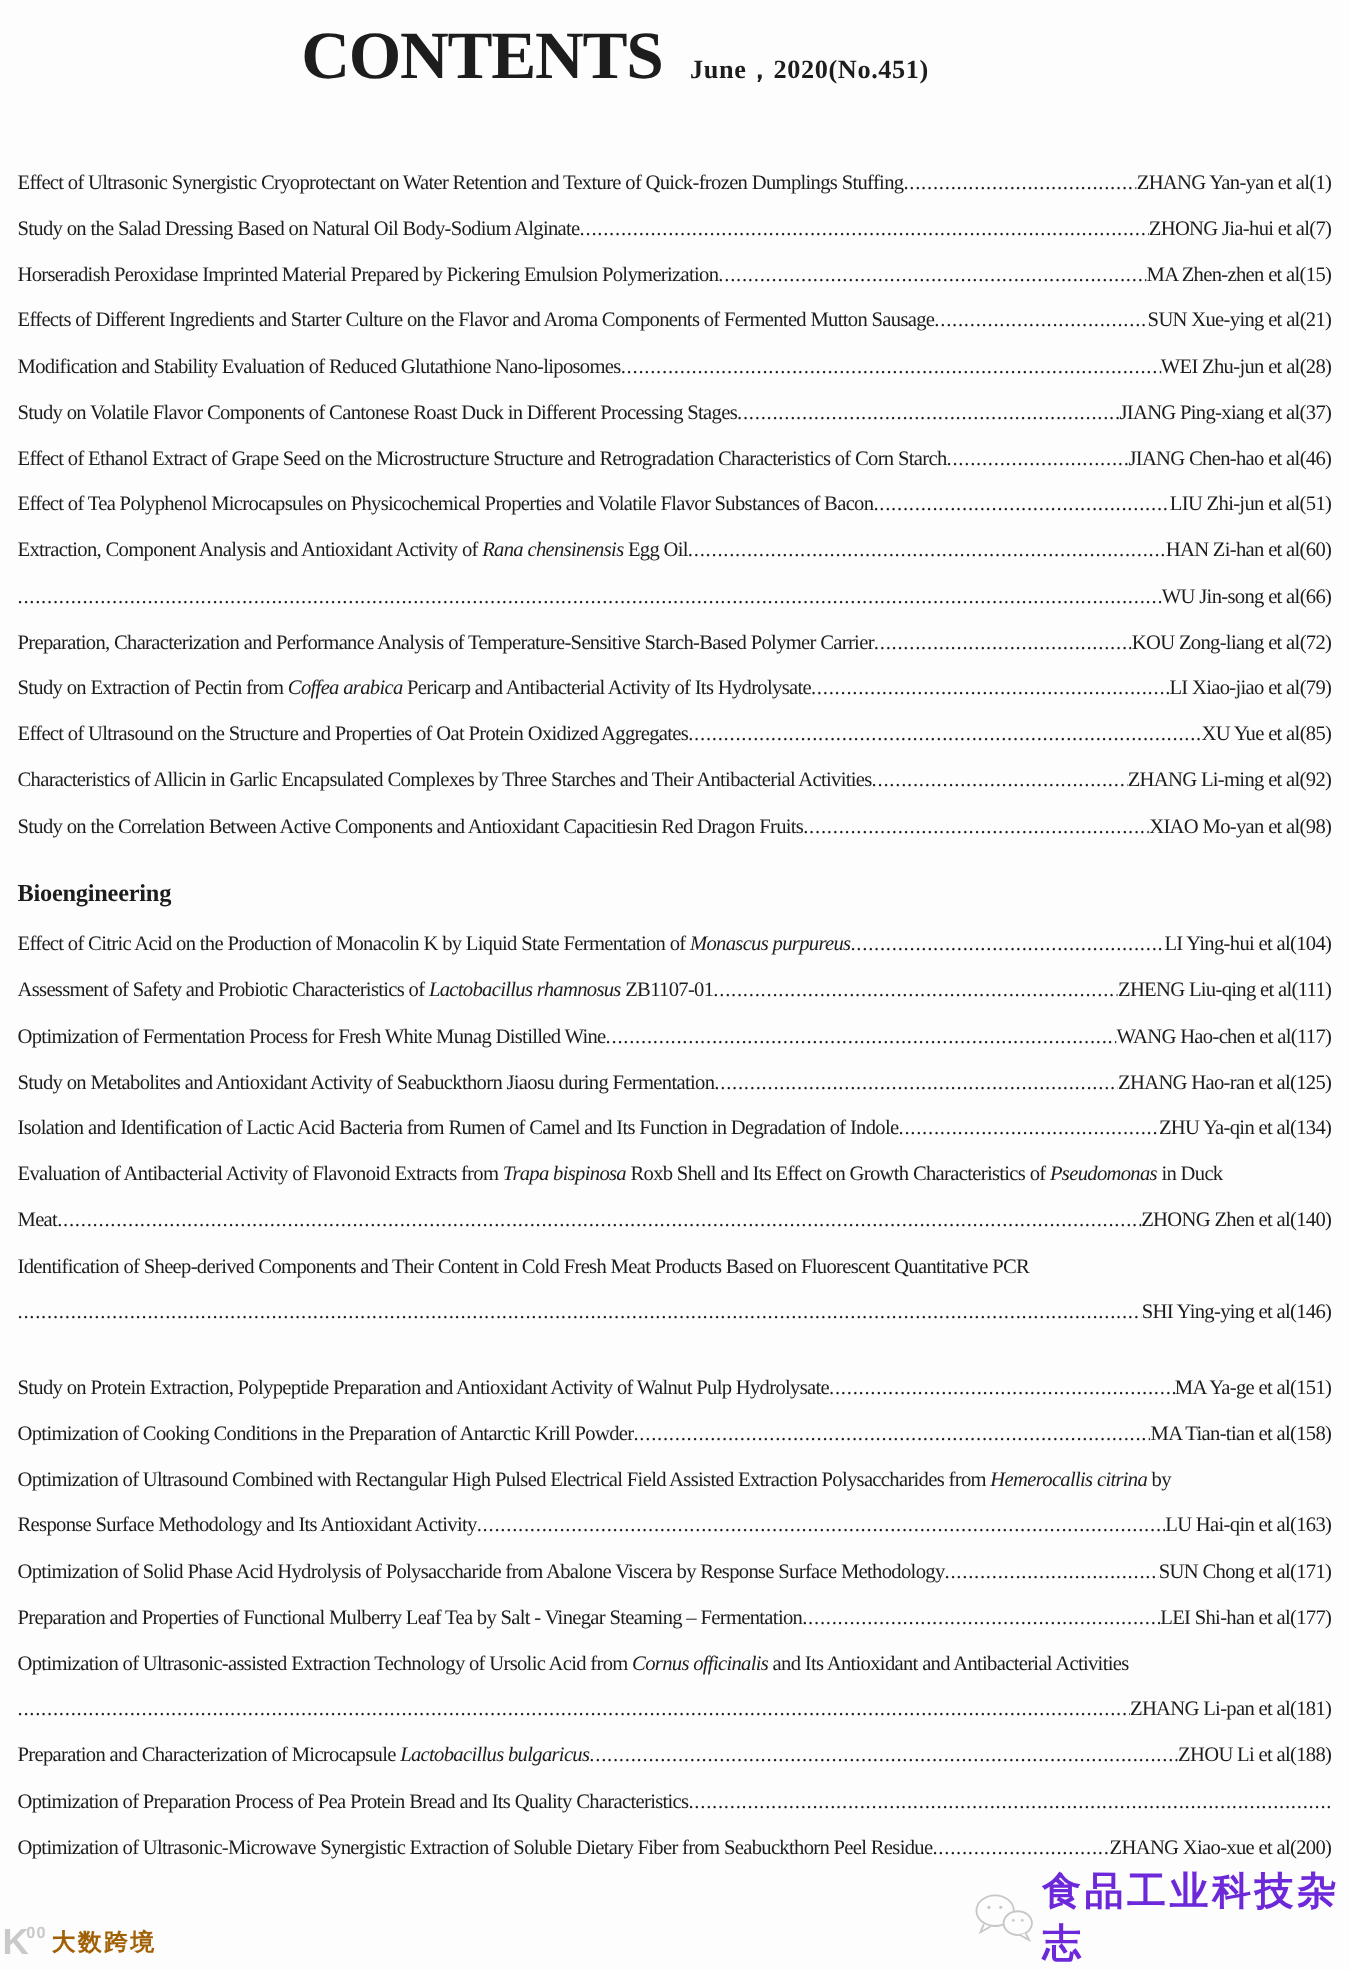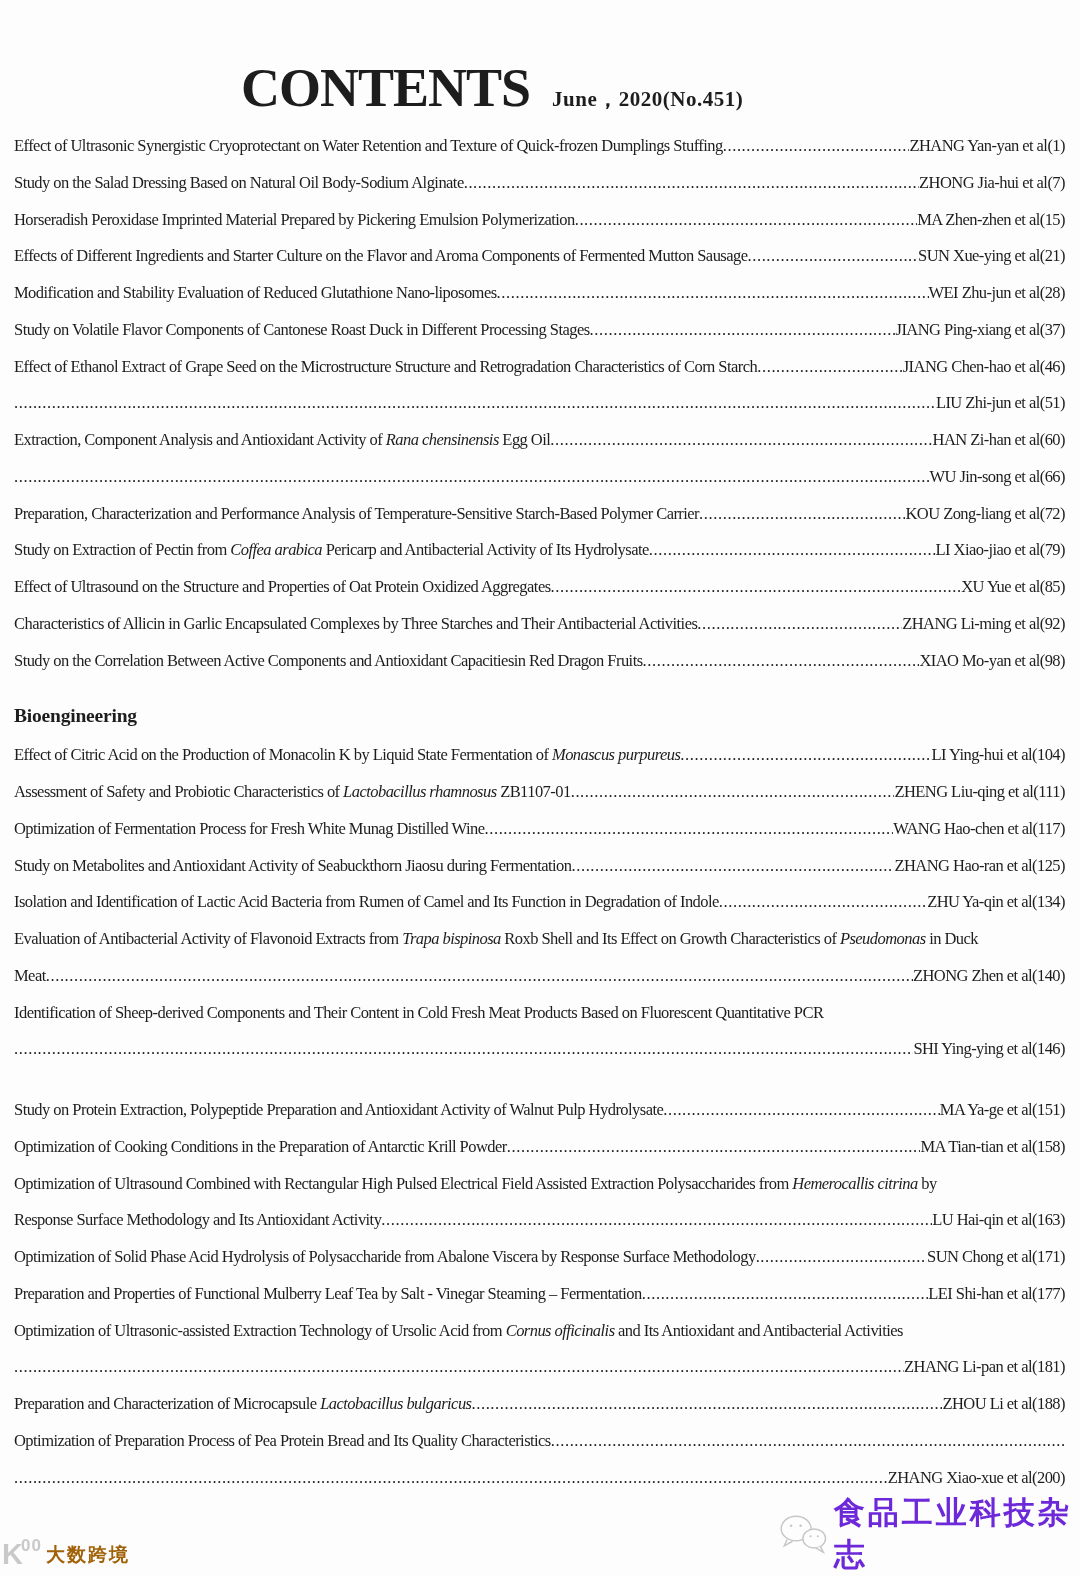--- a/index.html
+++ b/index.html
@@ -12,21 +12,21 @@
     box-sizing:border-box;
     padding:12px 15px 0 14px;
     font-family:"Liberation Serif", serif;
     color:#1d1d1d;
   }
   .masthead {
     display:flex; align-items:baseline; gap:22px;
     margin-left:227px; margin-top:2px; height:62px;
   }
   .masthead .big-title {
-    font-size:54px; font-weight:bold; line-height:60px; letter-spacing:-1px;margin-top:44px;
+    font-size:54px; font-weight:bold; line-height:60px; letter-spacing:-1px;
   }
   .masthead .issue { font-size:21px; font-weight:bold; letter-spacing:0.5px; }
 
   .section { }
   .section .sec-title {
     font-weight:bold; font-size:19.5px; letter-spacing:-0.2px;
     margin:0; line-height:26px;
   }
   .sec-research { margin-top:52px; }
   .sec-gap { margin-top:24px; }
@@ -57,21 +57,21 @@
     color:#6d28d9; text-shadow:0 0 1px #ffffff;
     font-family:"Liberation Sans", sans-serif;
   }
   .wm-corner {
     position:absolute; left:2px; top:1540px;
     color:#c9c9c9; pointer-events:none;
     font-family:"Liberation Sans", sans-serif;
     display:flex; align-items:flex-start;
   }
   .wm-corner .wm-logo { font-size:29px; font-weight:bold; line-height:28px; letter-spacing:-1px; }
-  .wm-corner .wm-sup { font-size:17px; font-weight:bold; line-height:15px; margin:-2px 4px 4px -1px; letter-spacing:1px; }
+  .wm-corner .wm-sup { font-size:13px; font-weight:bold; line-height:15px; margin:-2px 4px 4px -1px; letter-spacing:1px; }
   .wm-corner .wm-text2 { font-size:19px; font-weight:bold; letter-spacing:2px; line-height:30px; color:#a16207; }
 </style>
 </head>
 <body>
 
 <div class="page">
 
   <div class="masthead">
     <span class="big-title">CONTENTS</span>
     <span class="issue">June，2020(No.451)</span>
@@ -109,20 +109,21 @@
             <span class="t"><span>Study on Volatile Flavor Components of Cantonese Roast Duck in Different Processing Stages</span></span>
             <span class="leader">....................................................................................................................................................................................................................................................................................................................................................................................................................................</span>
             <span class="a">JIANG Ping-xiang et al(37)</span>
           </div>
           <div class="row">
             <span class="t"><span>Effect of Ethanol Extract of Grape Seed on the Microstructure Structure and Retrogradation Characteristics of Corn Starch</span></span>
             <span class="leader">....................................................................................................................................................................................................................................................................................................................................................................................................................................</span>
             <span class="a">JIANG Chen-hao et al(46)</span>
           </div>
           <div class="row">
+            <span class="t"><span>Effect of Tea Polyphenol Microcapsules on Physicochemical Properties and Volatile Flavor Substances of Bacon</span></span>
             <span class="leader">....................................................................................................................................................................................................................................................................................................................................................................................................................................</span>
             <span class="a">LIU Zhi-jun et al(51)</span>
           </div>
           <div class="row">
             <span class="t"><span>Extraction, Component Analysis and Antioxidant Activity of </span><i>Rana chensinensis</i><span> Egg Oil</span></span>
             <span class="leader">....................................................................................................................................................................................................................................................................................................................................................................................................................................</span>
             <span class="a">HAN Zi-han et al(60)</span>
           </div>
           <div class="row">
             <span class="leader">....................................................................................................................................................................................................................................................................................................................................................................................................................................</span>
@@ -243,20 +244,21 @@
             <span class="t"><span>Preparation and Characterization of Microcapsule </span><i>Lactobacillus bulgaricus</i></span>
             <span class="leader">....................................................................................................................................................................................................................................................................................................................................................................................................................................</span>
             <span class="a">ZHOU Li et al(188)</span>
           </div>
           <div class="row">
             <span class="t"><span>Optimization of Preparation Process of Pea Protein Bread and Its Quality Characteristics</span></span>
             <span class="leader">....................................................................................................................................................................................................................................................................................................................................................................................................................................</span>
             <span class="a"></span>
           </div>
           <div class="row">
+            <span class="t"><span>Optimization of Ultrasonic-Microwave Synergistic Extraction of Soluble Dietary Fiber from Seabuckthorn Peel Residue</span></span>
             <span class="leader">....................................................................................................................................................................................................................................................................................................................................................................................................................................</span>
             <span class="a">ZHANG Xiao-xue et al(200)</span>
           </div>
         </div>
       </div>
     </div>
 
   <div class="wm-brand">
     <svg width="56" height="46" viewBox="0 0 56 46" fill="none" stroke="#c7c7c7" stroke-width="1.6">
       <ellipse cx="20" cy="17" rx="16.5" ry="13.5"></ellipse>

